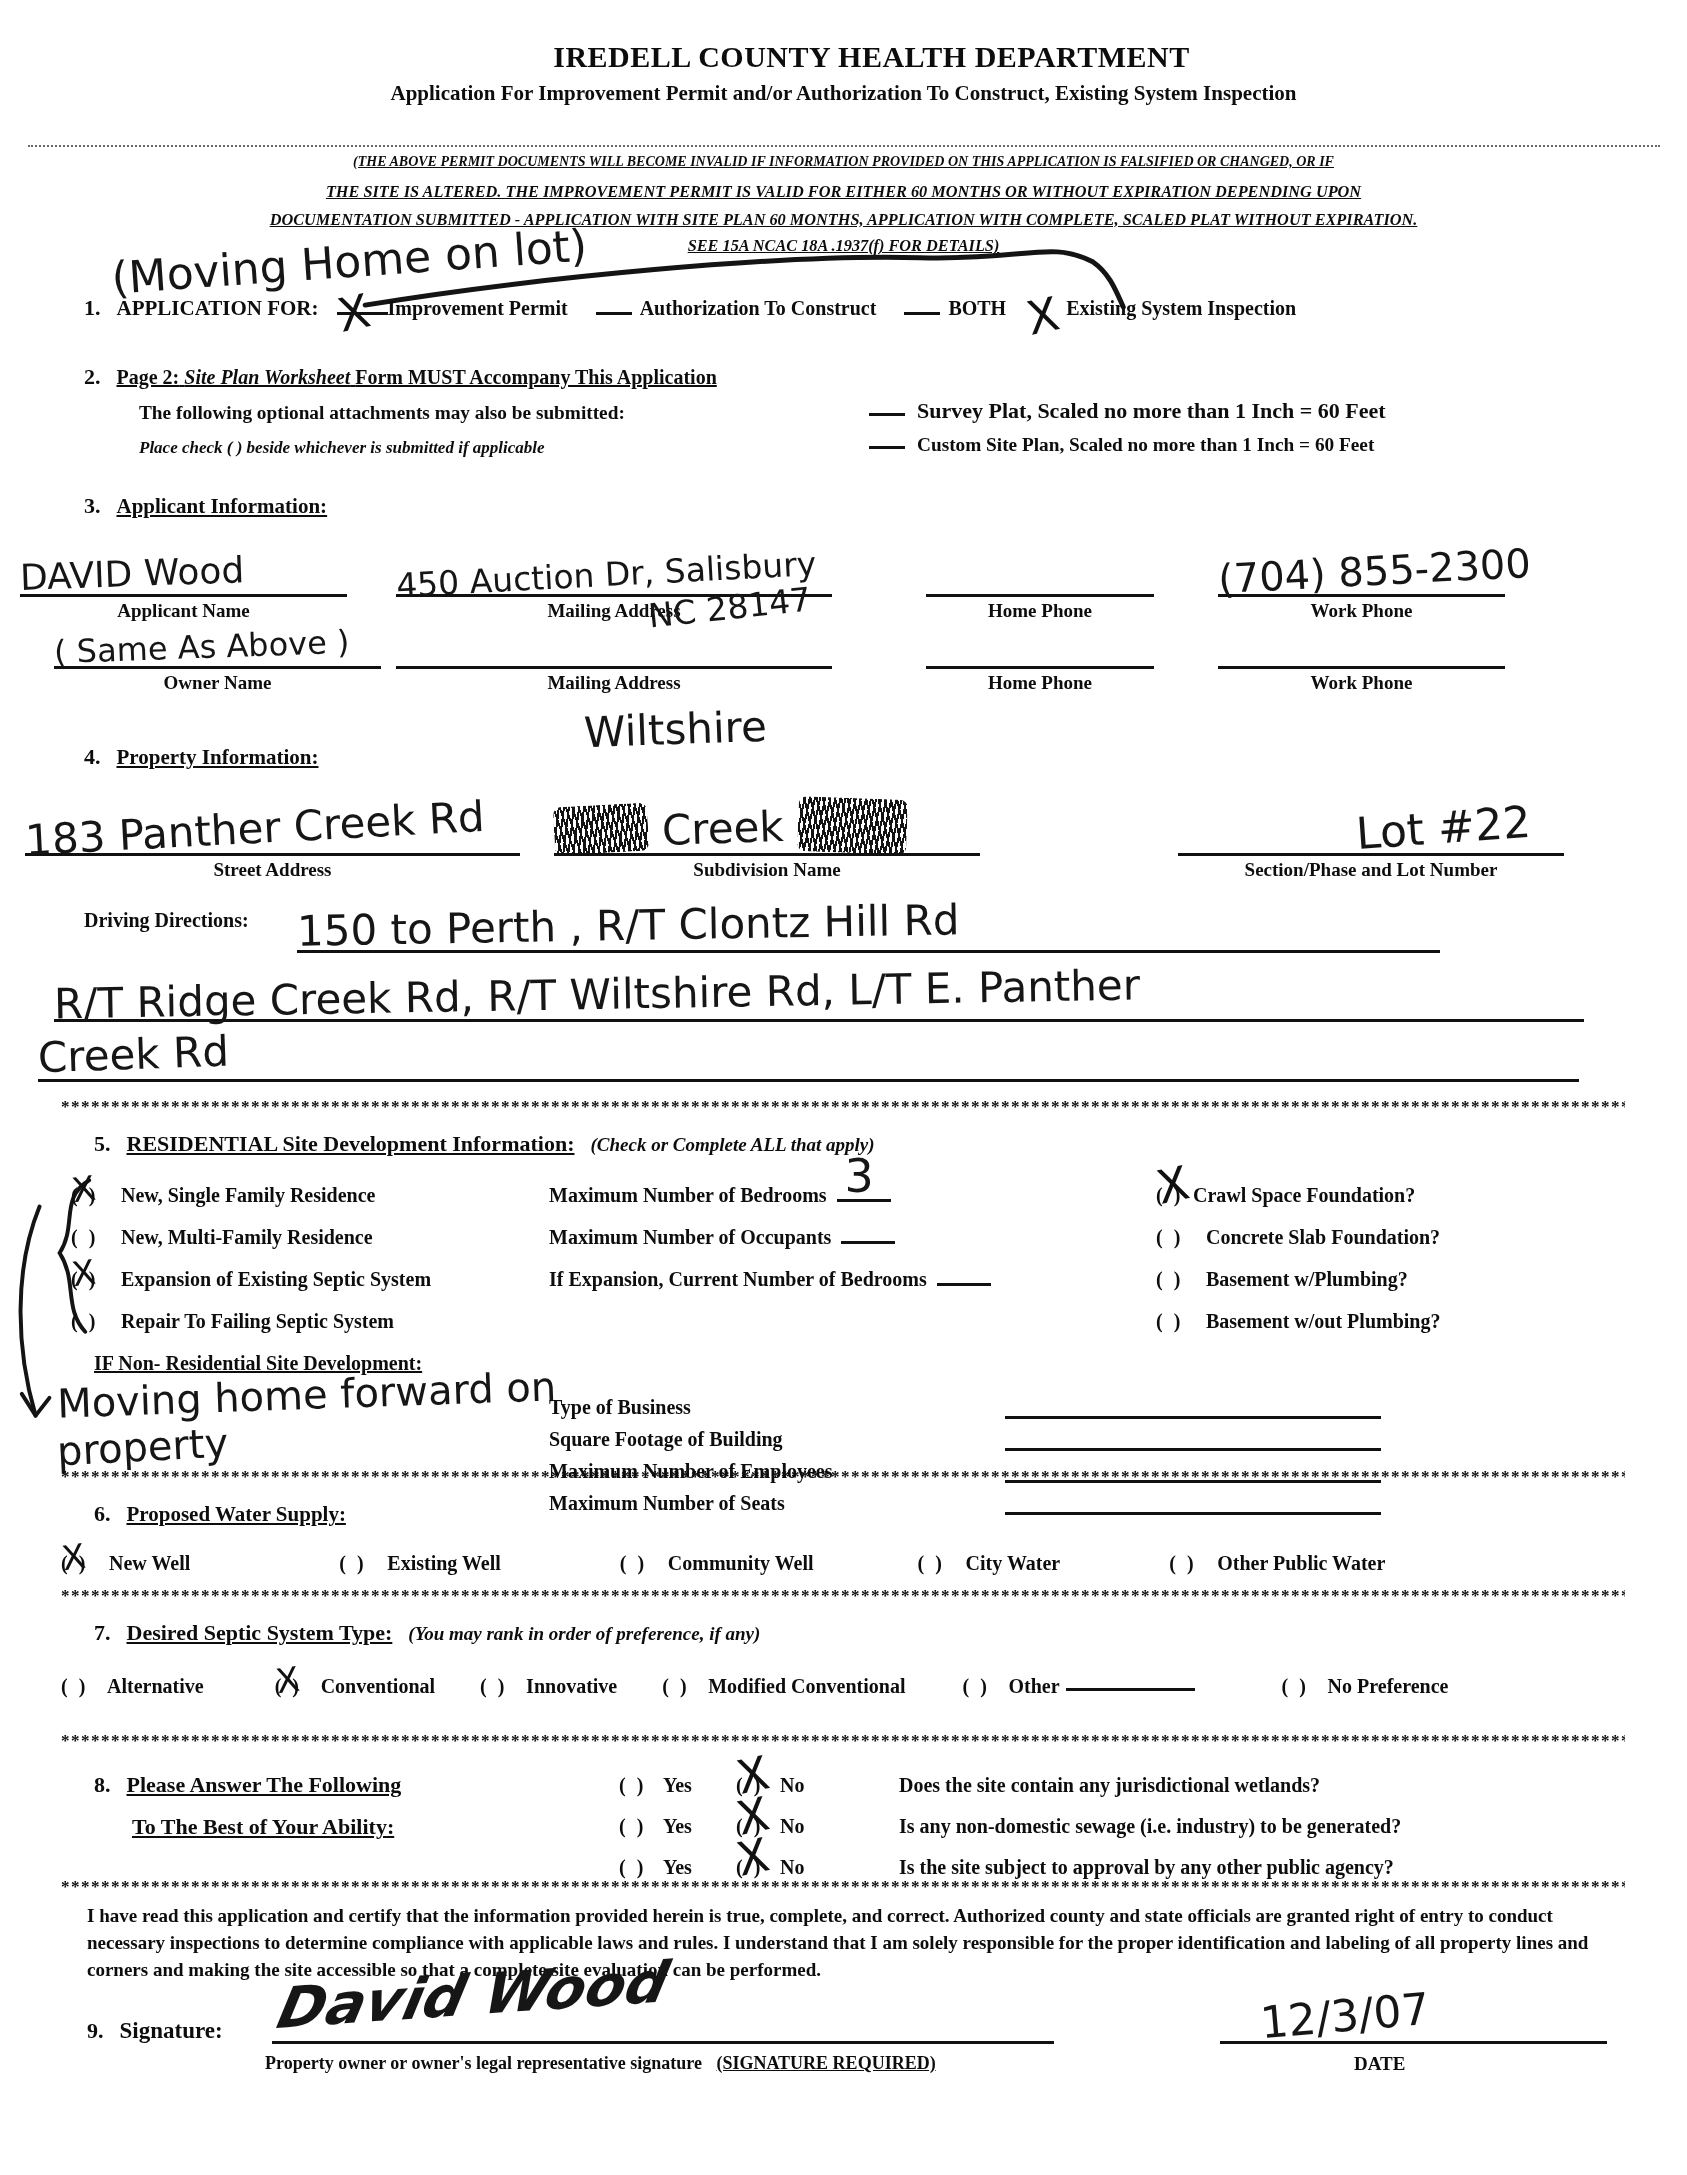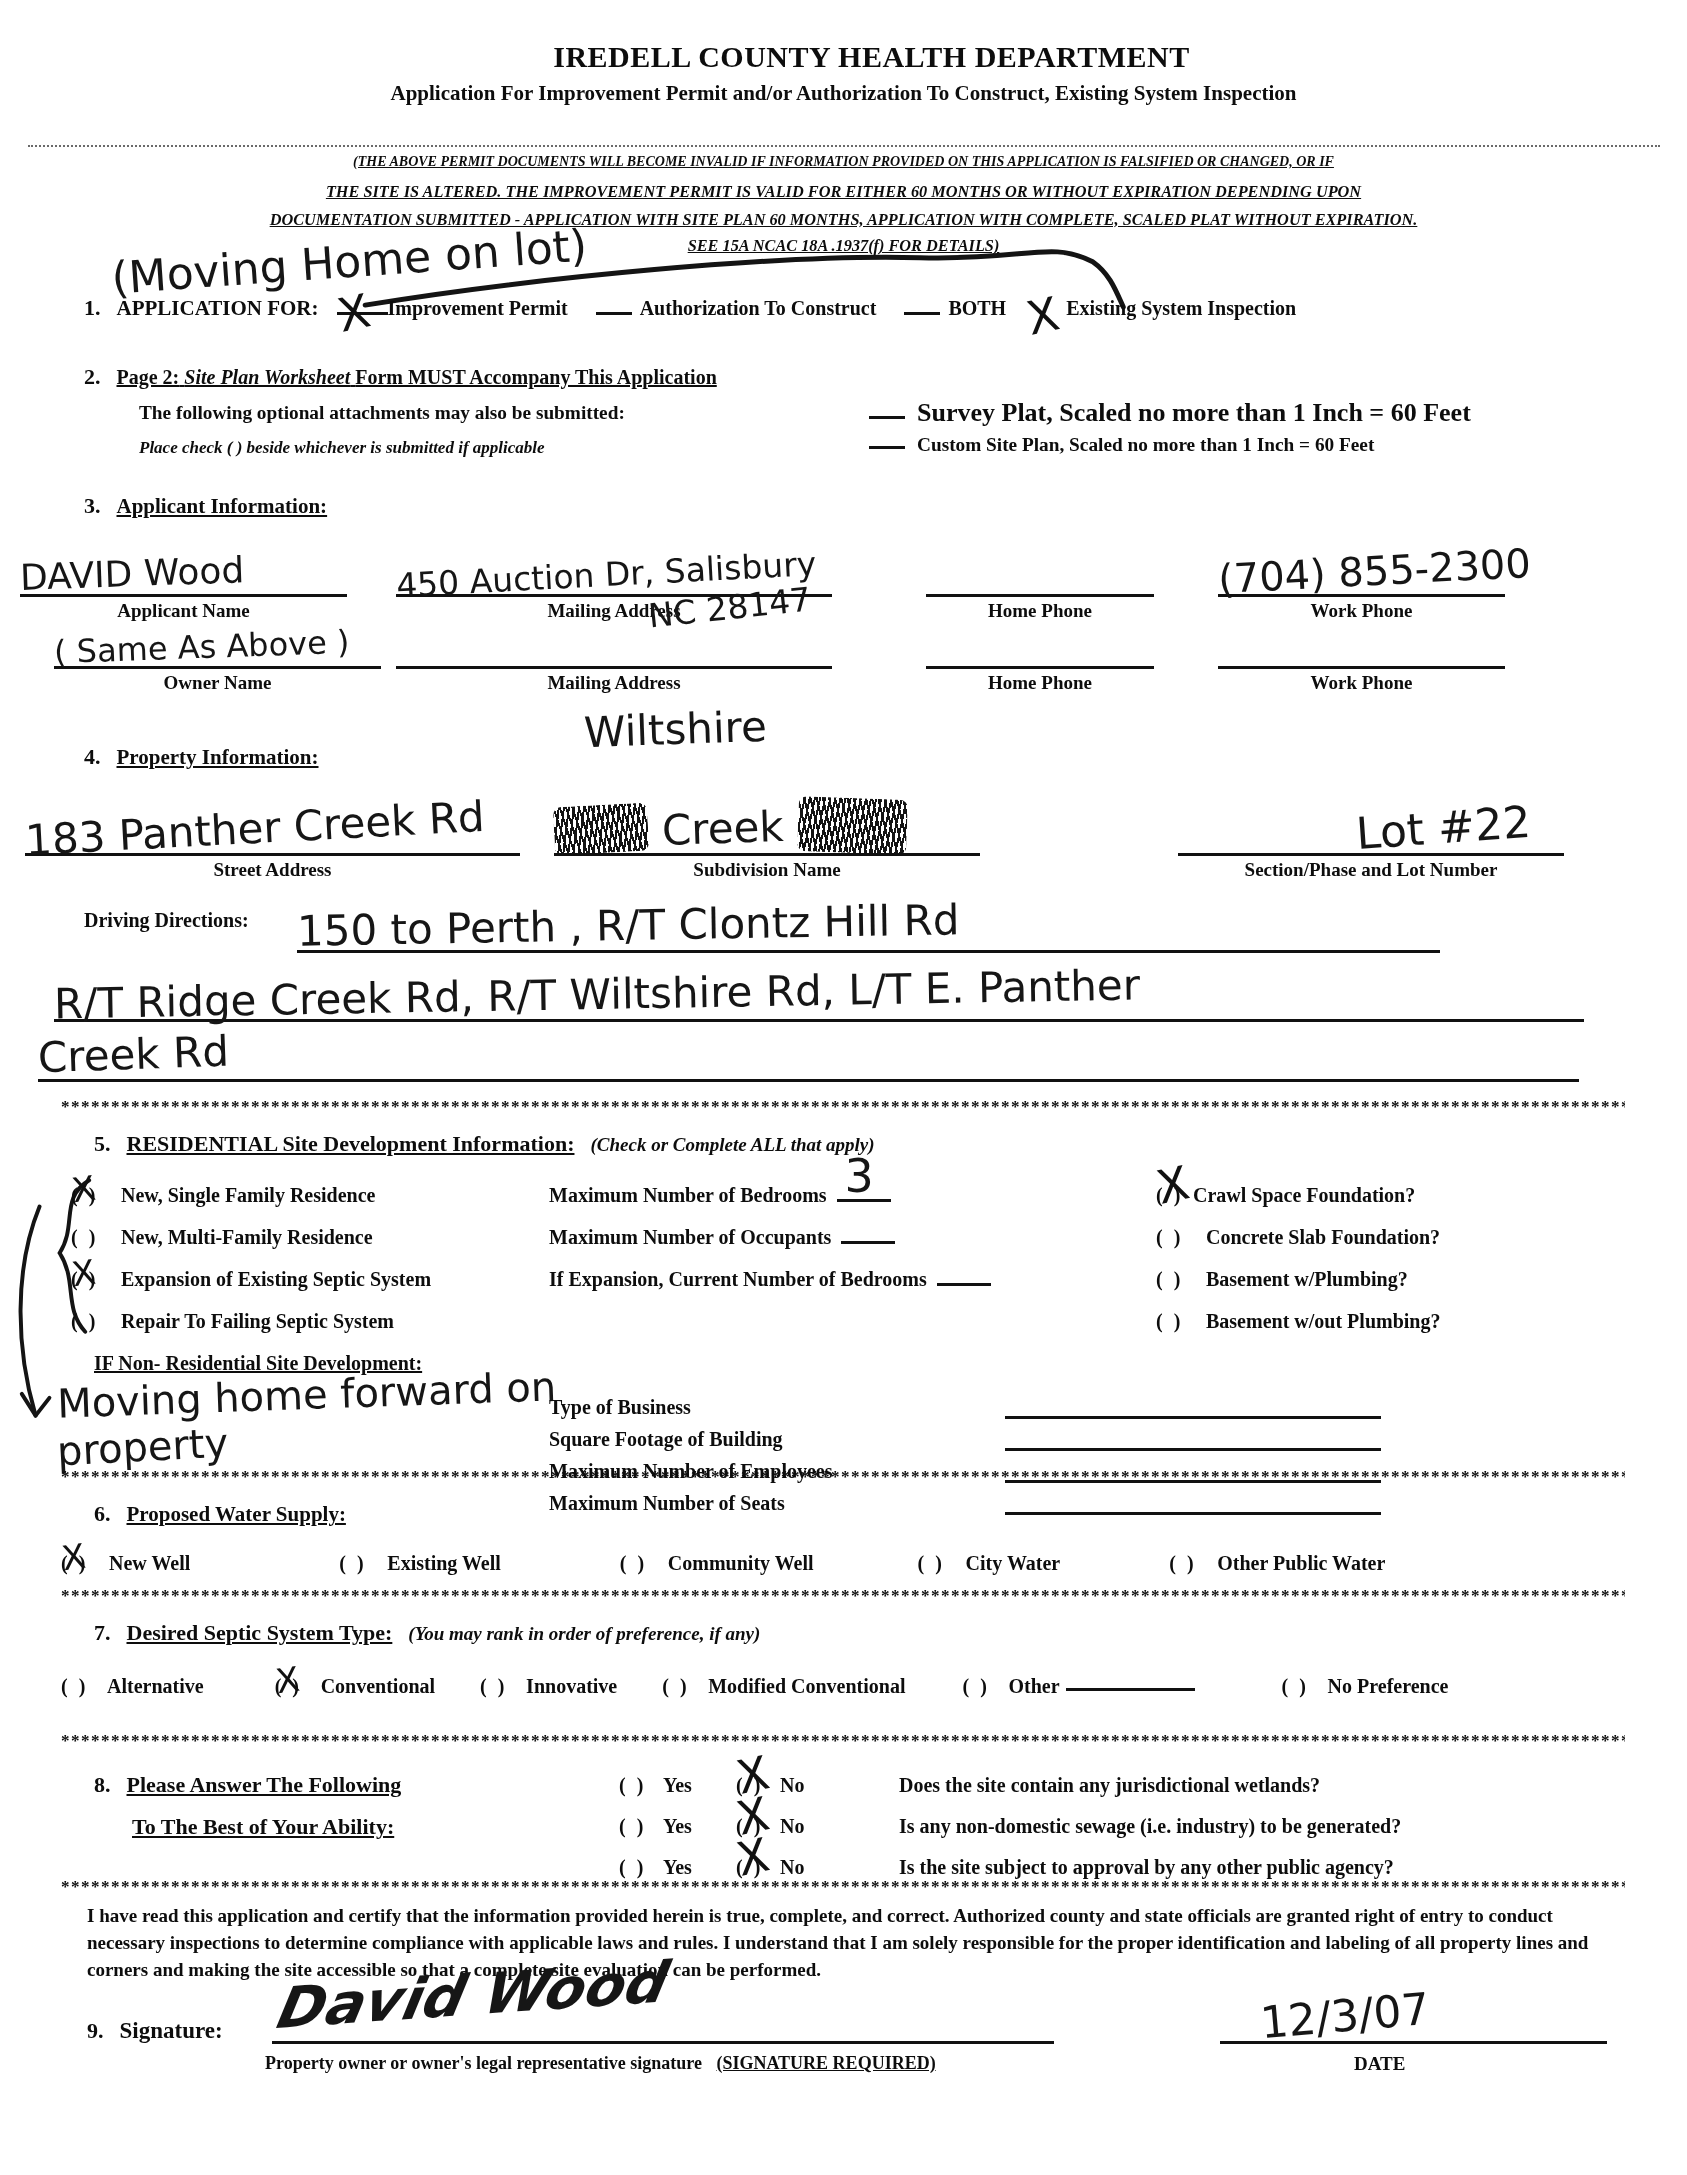--- a/index.html
+++ b/index.html
@@ -74,21 +74,21 @@
   <span class="u" style="font-size:20px;">
     <span>Page 2:</span>
     <span class="it">Site Plan Worksheet</span>
     <span>Form MUST Accompany This Application</span>
   </span>
 </div>
 <div class="abs" style="left:139px;top:402px;font-size:19.3px;">The following optional attachments may also be submitted:</div>
 <div class="abs it" style="left:139px;top:438px;font-size:17px;">Place check (    ) beside whichever is submitted if applicable</div>
 <div class="abs" style="left:869px;top:398px;">
   <span class="blank"></span>
-  <span style="font-size:26px;">Survey Plat, Scaled no more than 1 Inch  = 60 Feet</span>
+  <span style="font-size:22px;">Survey Plat, Scaled no more than 1 Inch  = 60 Feet</span>
 </div>
 <div class="abs" style="left:869px;top:434px;">
   <span class="blank"></span>
   <span style="font-size:19.3px;">Custom Site Plan, Scaled no more than 1 Inch = 60 Feet</span>
 </div>
 
 <div class="abs" style="left:84px;top:493px;display:flex;align-items:baseline;">
   <span class="sec-num">3.</span>
   <span class="sec-h">Applicant Information:</span>
 </div>

